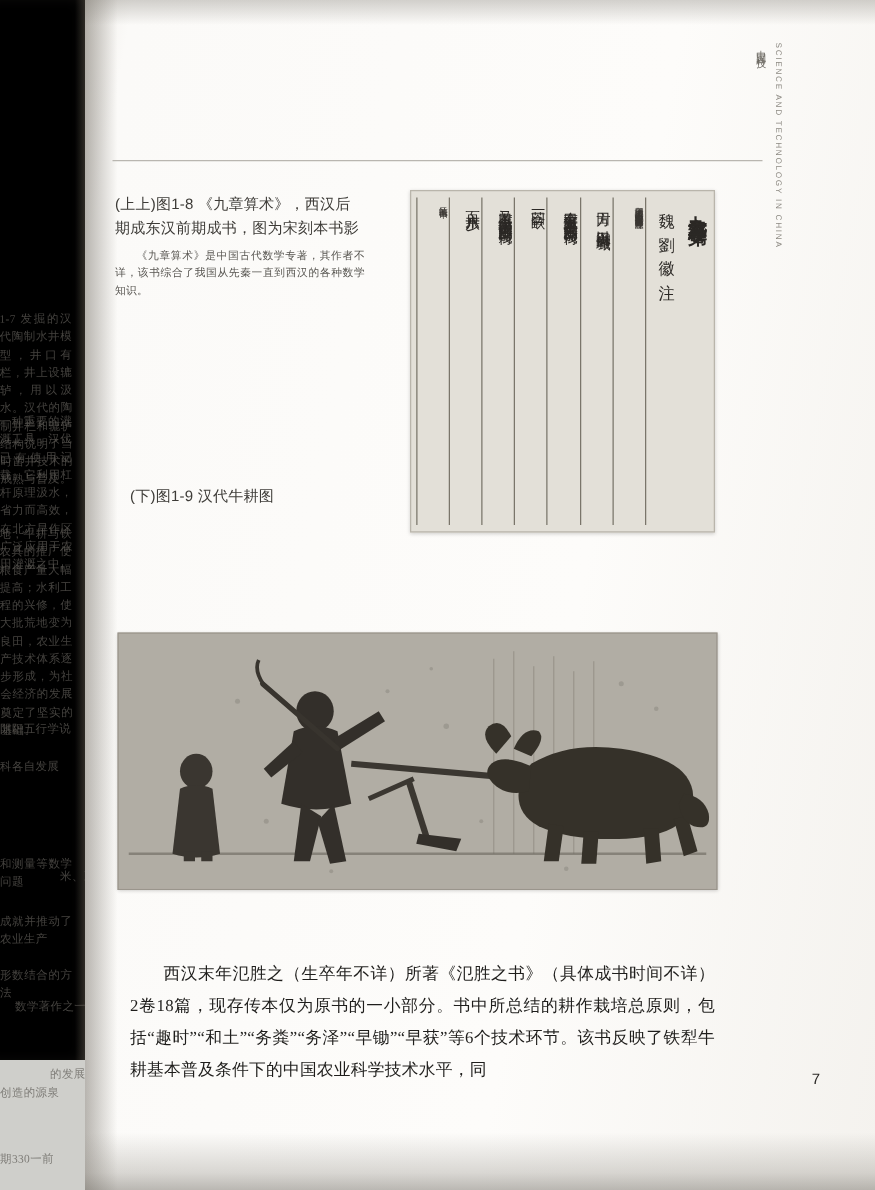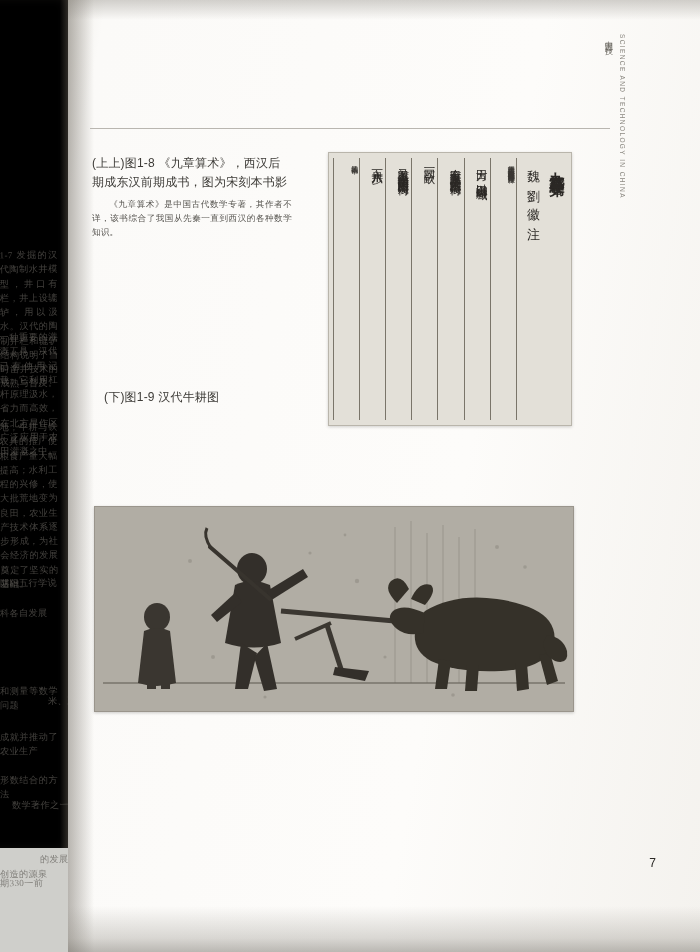--- a/index.html
+++ b/index.html
@@ -206,21 +206,21 @@
     <div class="left-text" style="top:420px;">地，牛耕与铁农具的推广使粮食产量大幅提高；水利工程的兴修，使大批荒地变为良田，农业生产技术体系逐步形成，为社会经济的发展奠定了坚实的基础。</div>
     <div class="left-text" style="top:576px;">阴阳五行学说</div>
     <div class="left-text" style="top:606px;">科各自发展</div>
     <div class="left-text" style="top:694px;padding-left:48px;">米、豆类</div>
     <div class="left-text" style="top:684px;font-family:Liberation Serif, serif;">和测量等数学问题</div>
     <div class="left-text" style="top:730px;">成就并推动了农业生产</div>
     <div class="left-text" style="top:773px;">形数结合的方法</div>
     <div class="left-text" style="top:798px;margin-left:12px;">数学著作之一</div>
     <div class="left-text" style="top:868px;font-family:Liberation Mono, monospace;">创造的源泉</div>
     <div class="left-text" style="top:852px;margin-left:40px;">的发展水平</div>
-    <div class="left-text" style="top:876px;">期330一前</div>
+    <div class="left-text" style="top:920px;">期330一前</div>
     <div class="edge-dark"></div>
   </div>
 
   <div class="page-right">
 
     <div class="running-head">
       <div class="rh-cn">中国科技</div>
       <div class="rh-en">SCIENCE AND TECHNOLOGY IN CHINA</div>
     </div>
 
@@ -313,18 +313,21 @@
         <circle cx="118" cy="150" r="2"></circle>
           <circle cx="290" cy="150" r="1.6"></circle>
         <circle cx="402" cy="40" r="2"></circle>
           <circle cx="170" cy="190" r="1.6"></circle>
         <circle cx="250" cy="28" r="1.4"></circle>
           <circle cx="358" cy="188" r="1.8"></circle>
       </g>
     </svg>
   </div>
 
+  <div class="body-text">
+    <p>西汉末年氾胜之（生卒年不详）所著《氾胜之书》（具体成书时间不详）2卷18篇，现存传本仅为原书的一小部分。书中所总结的耕作栽培总原则，包括“趣时”“和土”“务粪”“务泽”“早锄”“早获”等6个技术环节。该书反映了铁犁牛耕基本普及条件下的中国农业科学技术水平，同</p>
+  </div>
 
   <div class="folio">7</div>
 
   <div class="page-top-shadow"></div>
   <div class="page-bottom-shadow"></div>
 </div>
 
 </body></html>

